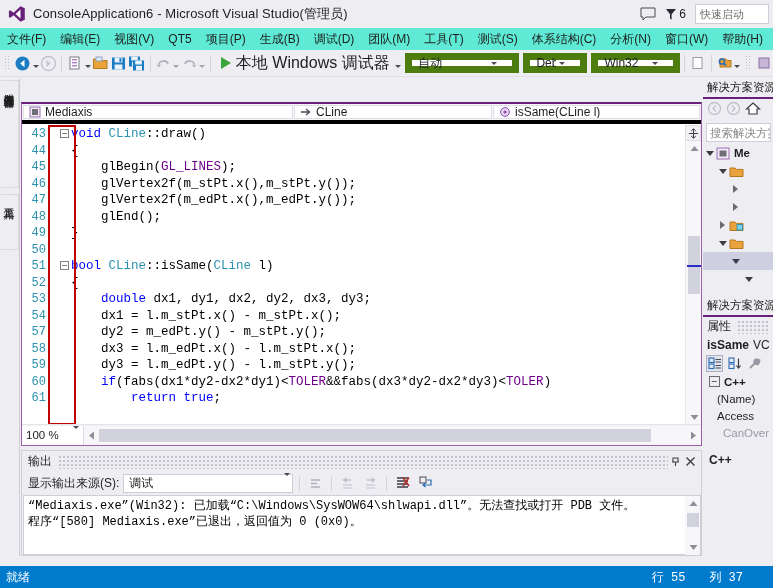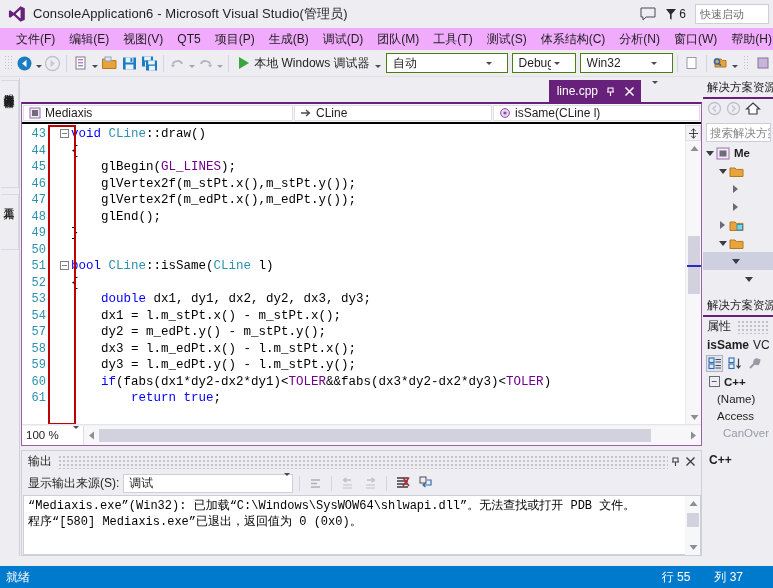--- a/index.html
+++ b/index.html
@@ -37,22 +37,22 @@
   .flag-wrap { display: flex; align-items: center; gap: 2px; color: #1e1e1e; font-size: 12px; }
   .quicklaunch {
     width: 74px; height: 20px; background: #fff; border: 1px solid #ccceda;
     font-size: 11px; color: #6d6d6d; padding: 2px 3px 0 4px; overflow: hidden;
     white-space: nowrap;
   }
 
   
   .menubar {
     position: absolute; left: 0; top: 28px; width: 773px; height: 22px;
-    background: #f0abfc; display: flex; align-items: center;
-    padding-left: 9px; font-size: 12px;
+    background: #5eead4; display: flex; align-items: center;
+    padding-left: 0; font-size: 12px;
   }
   .menu-item { padding: 2px 7px; white-space: nowrap; color: #1e1e1e; cursor: default; }
 
   
   .toolbar {
     position: absolute; left: 0; top: 50px; width: 773px; height: 27px;
     background: #eeeef2; display: flex; align-items: center;
     border-bottom: 1px solid #e0e0e6;
   }
   .grip { width: 8px; height: 16px; margin: 0 3px 0 4px;
@@ -63,23 +63,23 @@
             justify-content: center; position: relative; }
   .tb-btn svg { display: block; }
   .tb-caret { width: 9px; height: 20px; display: flex; align-items: flex-end;
               justify-content: center; padding-bottom: 5px; }
   .caret-d { width: 0; height: 0; border-left: 3px solid transparent;
              border-right: 3px solid transparent; border-top: 3px solid #4a4a52; }
   .caret-d.dim { border-top-color: #a4a4ac; }
   .run-btn { display: flex; align-items: center; gap: 5px; padding: 0 4px 0 6px; height: 21px; }
   .tri-play { width: 0; height: 0; border-top: 6px solid transparent;
               border-bottom: 6px solid transparent; border-left: 10px solid #3aa53a; }
-  .run-label { font-size: 12px; white-space: nowrap; color: #1e1e1e; }
+  .run-label { font-size: 16px; white-space: nowrap; color: #1e1e1e; }
   .combo {
-    height: 20px; background: #fff; border: 1px solid #4d7c0f;
+    height: 20px; background: #fff; border: 7px solid #4d7c0f;
     display: flex; align-items: center; font-size: 12px; color: #1e1e1e;
     padding: 0 12px 0 6px; margin-left: 4px;
   }
   .combo .cv { flex: 1; white-space: nowrap; overflow: hidden; }
   .combo .cc { width: 12px; display: flex; align-items: center; justify-content: center; }
 
   
   .leftdock {
     position: absolute; left: 0; top: 78px; width: 20px; height: 478px;
     background: #eeeef2; border-right: 1px solid #cfcfd8;
@@ -108,21 +108,21 @@
   .tabstrip-caret {
     position: absolute; right: 44px; top: 6px;
   }
   .editor-body {
     position: absolute; left: 0; top: 24px; width: 681px; height: 344px;
     background: #fff; border: 1px solid #9b5fa8; border-top: 2px solid #68217a;
   }
   .navbar {
     position: absolute; left: 0; top: 0; width: 679px; height: 20px;
     background: #f6f6f8; display: flex; align-items: stretch;
-    border-bottom: 2px solid #000000;
+    border-bottom: 4px solid #000000;
   }
   .navcombo {
     background: #fff; border: 1px solid #dedee6; margin: 1px 0 1px 1px;
     display: flex; align-items: center; padding: 0 1px 0 4px; font-size: 12px;
     overflow: hidden; white-space: nowrap;
   }
   .navcombo .ni { width: 14px; height: 14px; margin-right: 3px; flex: none;
                   display: flex; align-items: center; justify-content: center; }
   .navcombo .nt { flex: 1; overflow: hidden; color: #1e1e1e; }
   .navcombo .nc { width: 13px; text-align: center; color: #777; }
@@ -269,21 +269,21 @@
   .ptb-ic { width: 17px; height: 17px; display: flex; align-items: center;
             justify-content: center; border: 1px solid transparent; }
   .ptb-ic.active { border-color: #b0b0c0; background: #dfe5ef; }
 
   
   .statusbar {
     position: absolute; left: 0; bottom: 0; width: 773px; height: 22px;
     background: #007acc; color: #fff; display: flex; align-items: center;
     font-size: 12px; padding: 0 0 0 6px;
   }
-  .sb-right { margin-left: auto; display: flex; align-items: center; }
+  .sb-right { margin-left: auto; display: flex; align-items: center; font-family: Liberation Mono, monospace; }
   .sb-cell { padding: 0 12px; white-space: nowrap; }
   .sb-end { width: 18px; height: 22px; background: #007acc; }
 </style>
 </head>
 <body>
 
 <div id="app">
 
   <div class="titlebar">
     <div class="vs-logo">
@@ -458,36 +458,20 @@
     </div>
   </div>
 
   <div class="leftdock">
     <div class="vtab" style="top:2px;height:108px">服务器资源管理器</div>
     <div class="vtab" style="top:116px;height:56px">工具箱</div>
   </div>
 
   <div class="editor-frame">
 
-    <div class="tabstrip">
-      <div class="doc-tab">
-        <span>line.cpp</span>
-        <span class="tab-pin">
-          <svg width="11" height="11" viewBox="0 0 11 11">
-            <path d="M2 6 H9 M5.5 6 V10 M3 2 H8 L8 6 H3 Z" stroke="#fff" fill="none" stroke-width="1.1"></path>
-          </svg>
-        </span>
-        <span class="tab-close">
-          <svg width="11" height="11" viewBox="0 0 11 11">
-            <path d="M1.5 1.5 L9.5 9.5 M9.5 1.5 L1.5 9.5" stroke="#fff" stroke-width="1.5"></path>
-          </svg>
-        </span>
-      </div>
-      <div class="tabstrip-caret"><i class="caret-d"></i></div>
-    </div>
 
     <div class="editor-body">
 
       <div class="navbar">
         <div class="navcombo" style="width:270px">
           <span class="ni">
             <svg width="12" height="12" viewBox="0 0 12 12">
               <rect x="1" y="1" width="10" height="10" fill="#f3eaf8" stroke="#9a6fb0"></rect>
               <rect x="3" y="3" width="6" height="6" fill="#6e6e78"></rect>
             </svg>

